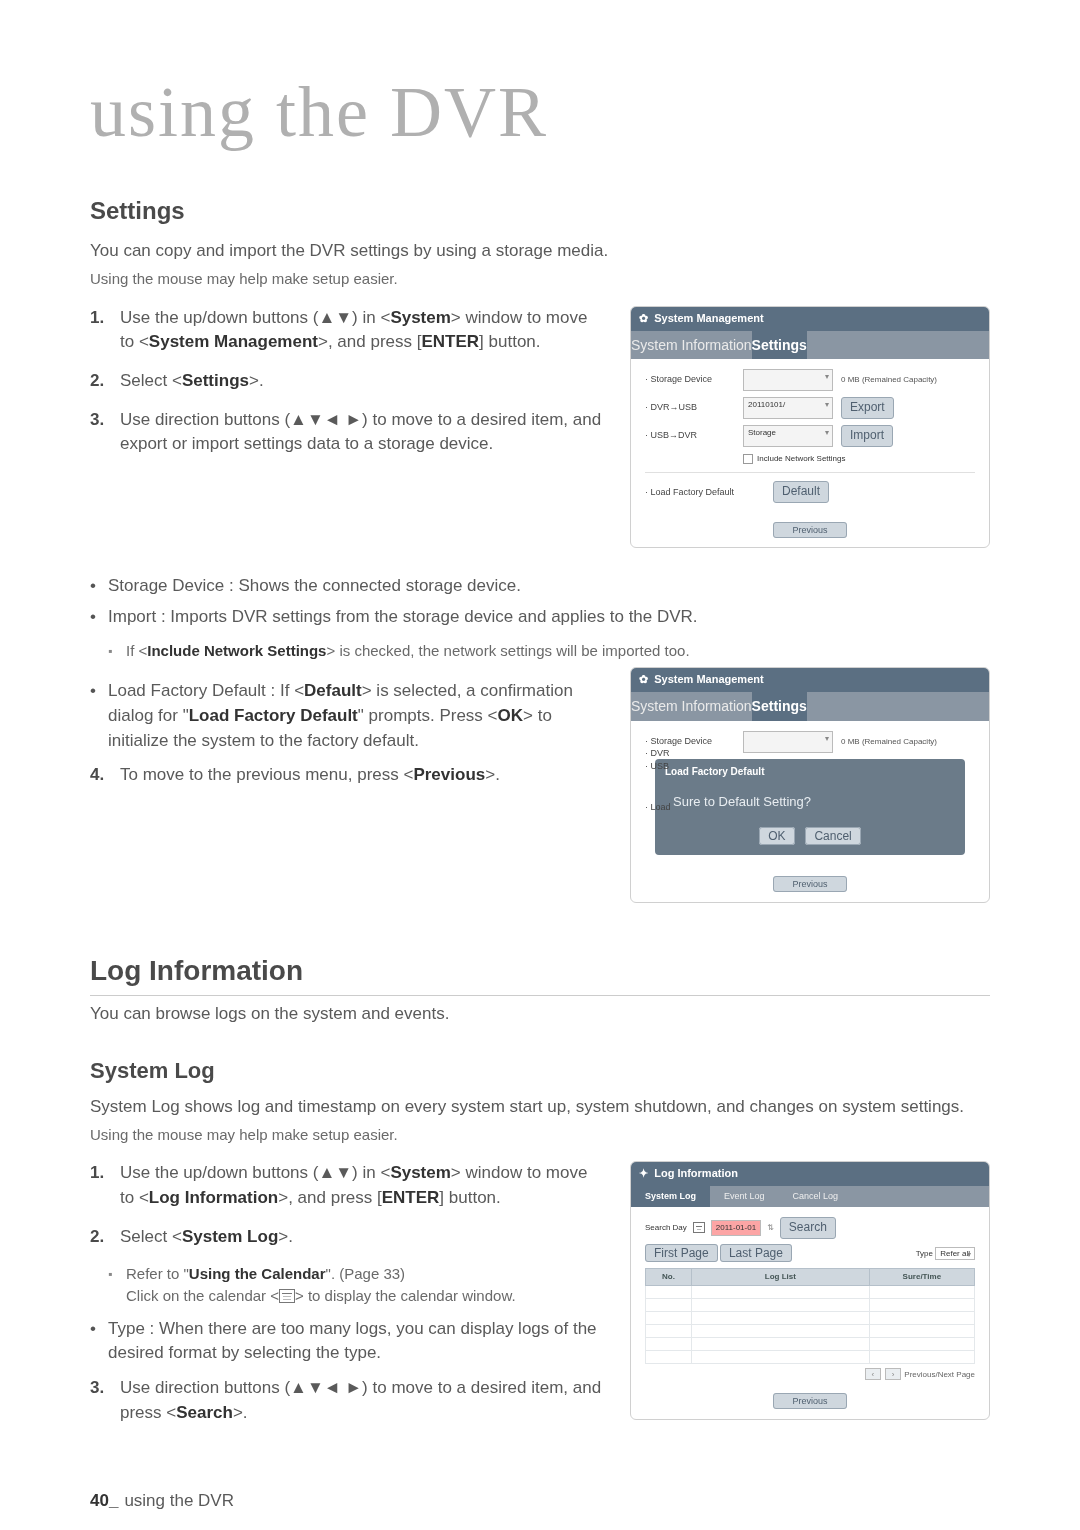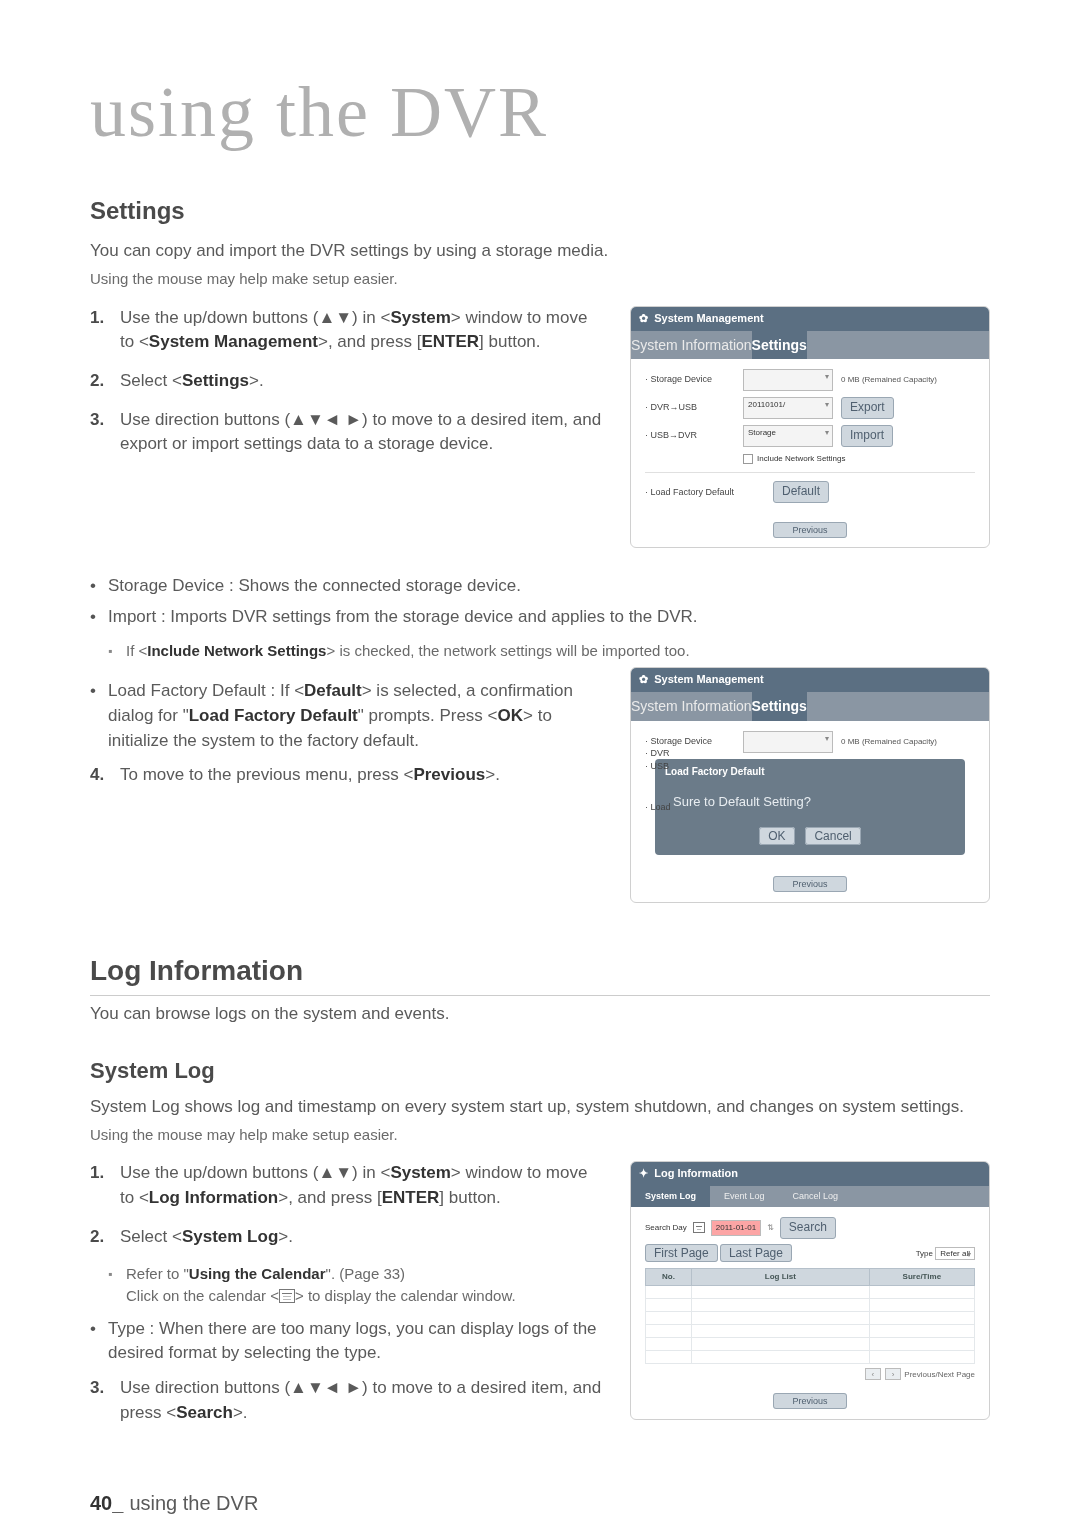--- a/index.html
+++ b/index.html
@@ -115,21 +115,21 @@
   .logshot .srow { display: flex; align-items: center; gap: 6px; font-size: 8px; margin-bottom: 6px; }
   .logshot .datebox { border: 1px solid #bbb; padding: 1px 4px; background: #fca5a5; }
   .logshot .typebox { border: 1px solid #bbb; padding: 1px 4px; background: #fff; position: relative; width: 66px; }
   .logshot .typebox::after { content: "▾"; position: absolute; right: 3px; top: 1px; color: #888; }
   .logshot table { width: 100%; border-collapse: collapse; font-size: 8px; }
   .logshot th { background: #cfd7de; border: 1px solid #b5c0ca; padding: 2px 4px; color: #455; font-weight: 600; }
   .logshot td { border: 1px solid #e4e8eb; height: 13px; }
   .logshot .pager { text-align: right; font-size: 8px; color: #666; margin-top: 4px; }
   .logshot .pgbtn { display: inline-block; border: 1px solid #bbb; background: #eaeef1; width: 16px; height: 12px; text-align: center; line-height: 11px; color: #888; margin: 0 1px; }
 
-  .page-foot { margin-top: 50px; font-size: 20px; color: #5a5a5a; }
+  .page-foot { margin-top: 50px; font-size: 17px; color: #5a5a5a; }
   .page-foot .pnum { font-weight: 700; color: #333; margin-right: 6px; }
 
   .glyph-cal { display: inline-block; border: 1px solid #777; width: 16px; height: 14px; vertical-align: -2px; position: relative; }
   .glyph-cal::before { content: ""; position: absolute; left: 2px; right: 2px; top: 3px; height: 1px; background: #777; }
   .glyph-cal::after { content: ""; position: absolute; left: 3px; right: 3px; bottom: 2px; top: 6px; background: repeating-linear-gradient(#777 0 1px, transparent 1px 3px); opacity: .5; }
 </style>
 </head>
 <body>
 
 <div class="chapter-title">using the DVR</div>

